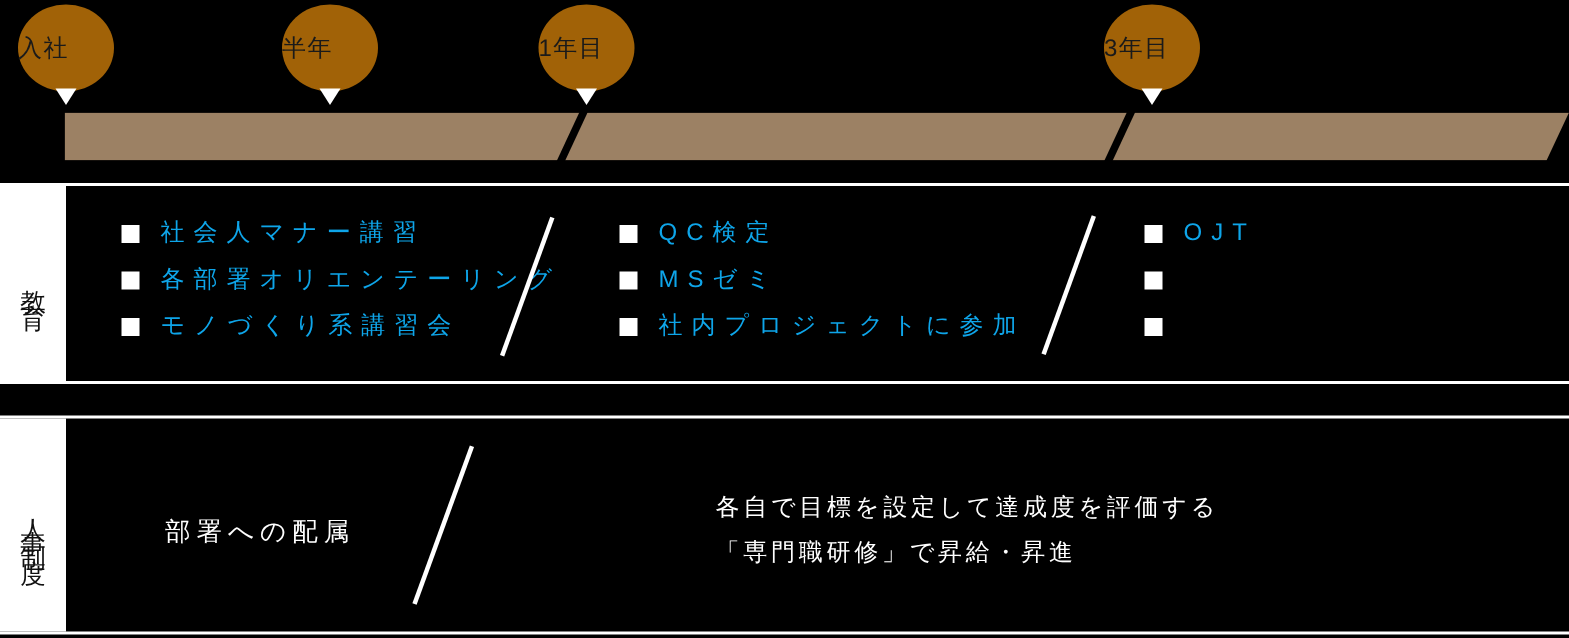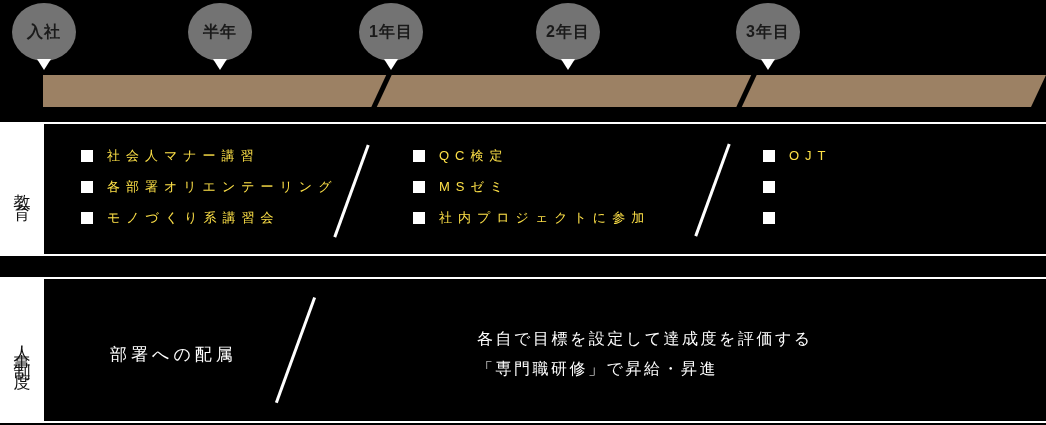--- a/index.html
+++ b/index.html
@@ -1,22 +1,22 @@
 <!DOCTYPE html>
 <html lang="ja"><head>
 <meta charset="utf-8">
 <style>
   html,body{margin:0;padding:0;background:#000;}
   .canvas{
     position:relative;width:1046px;height:425px;background:#000;overflow:hidden;
     font-family:"Liberation Sans","DejaVu Sans",sans-serif;
   }
   
-  .bubble{position:absolute;top:3px;width:64px;height:58px;background:#737373;border-radius:50%;
-    display:flex;align-items:center;justify-content:center;font-weight:bold;}
+  .bubble{position:absolute;top:3px;width:64px;height:58px;background:#a16207;border-radius:50%;
+    display:flex;align-items:center;}
   .bubble .lbl{color:#1a1a1a;font-size:16px;letter-spacing:1px;white-space:nowrap;}
   .bubble .tail{position:absolute;left:50%;bottom:-9px;transform:translateX(-50%);
     width:0;height:0;border-left:7px solid transparent;border-right:7px solid transparent;
     border-top:11px solid #fff;}
   .b1{left:12px}.b2{left:188px}.b3{left:359px}.b4{left:536px}.b5{left:736px}
   
   .bar{position:absolute;left:43px;top:75px;width:1003px;height:32px;
     clip-path:polygon(0 0,100% 0,calc(100% - 15px) 100%,0 100%);}
   .bar-slash{position:absolute;top:72px;width:5px;height:38px;background:#000;transform:rotate(25deg);}
   .bs1{left:379px}.bs2{left:744px}
@@ -27,21 +27,21 @@
   .row-hr{top:277px;height:146px;}
   .row-label{position:absolute;left:0;top:0;bottom:0;width:44px;background:#fff;
     display:flex;align-items:center;justify-content:center;}
   .row-label .vtext{writing-mode:vertical-rl;text-orientation:upright;color:#111;
     font-size:17px;letter-spacing:9px;line-height:1;white-space:nowrap;}
   
   .col{position:absolute;top:16px;}
   .c1{left:81px}.c2{left:413px}.c3{left:763px}
   .item{height:31px;display:flex;align-items:center;white-space:nowrap;}
   .sq{width:12px;height:12px;background:#fff;margin-right:14px;flex:0 0 auto;}
-  .item .txt{color:#fde047;font-size:13px;letter-spacing:6px;}
+  .item .txt{color:#0ea5e9;font-size:16px;letter-spacing:6px;}
   
   .slash{position:absolute;width:2.5px;background:#fff;transform:rotate(20deg);}
   .sl-e1{left:350px;top:18px;height:98px;}
   .sl-e2{left:711px;top:17px;height:98px;}
   .sl-h1{left:294px;top:15px;height:112px;}
   
   .hr-phase1{position:absolute;left:110px;top:64px;color:#fff;font-size:17px;
     letter-spacing:4px;white-space:nowrap;}
   .hr-phase2{position:absolute;left:477px;top:45px;color:#fff;font-size:16px;
     letter-spacing:2.5px;line-height:30px;white-space:nowrap;}
@@ -54,24 +54,20 @@
   <div class="bubble b1">
     <span class="lbl">入社</span>
     <span class="tail"></span>
   </div>
   <div class="bubble b2">
     <span class="lbl">半年</span>
     <span class="tail"></span>
   </div>
   <div class="bubble b3">
     <span class="lbl">1年目</span>
-    <span class="tail"></span>
-  </div>
-  <div class="bubble b4">
-    <span class="lbl">2年目</span>
     <span class="tail"></span>
   </div>
   <div class="bubble b5">
     <span class="lbl">3年目</span>
     <span class="tail"></span>
   </div>
 
   <div class="bar" style="background: rgb(156, 129, 100);"></div>
   <div class="bar-slash bs1"></div>
   <div class="bar-slash bs2"></div>

